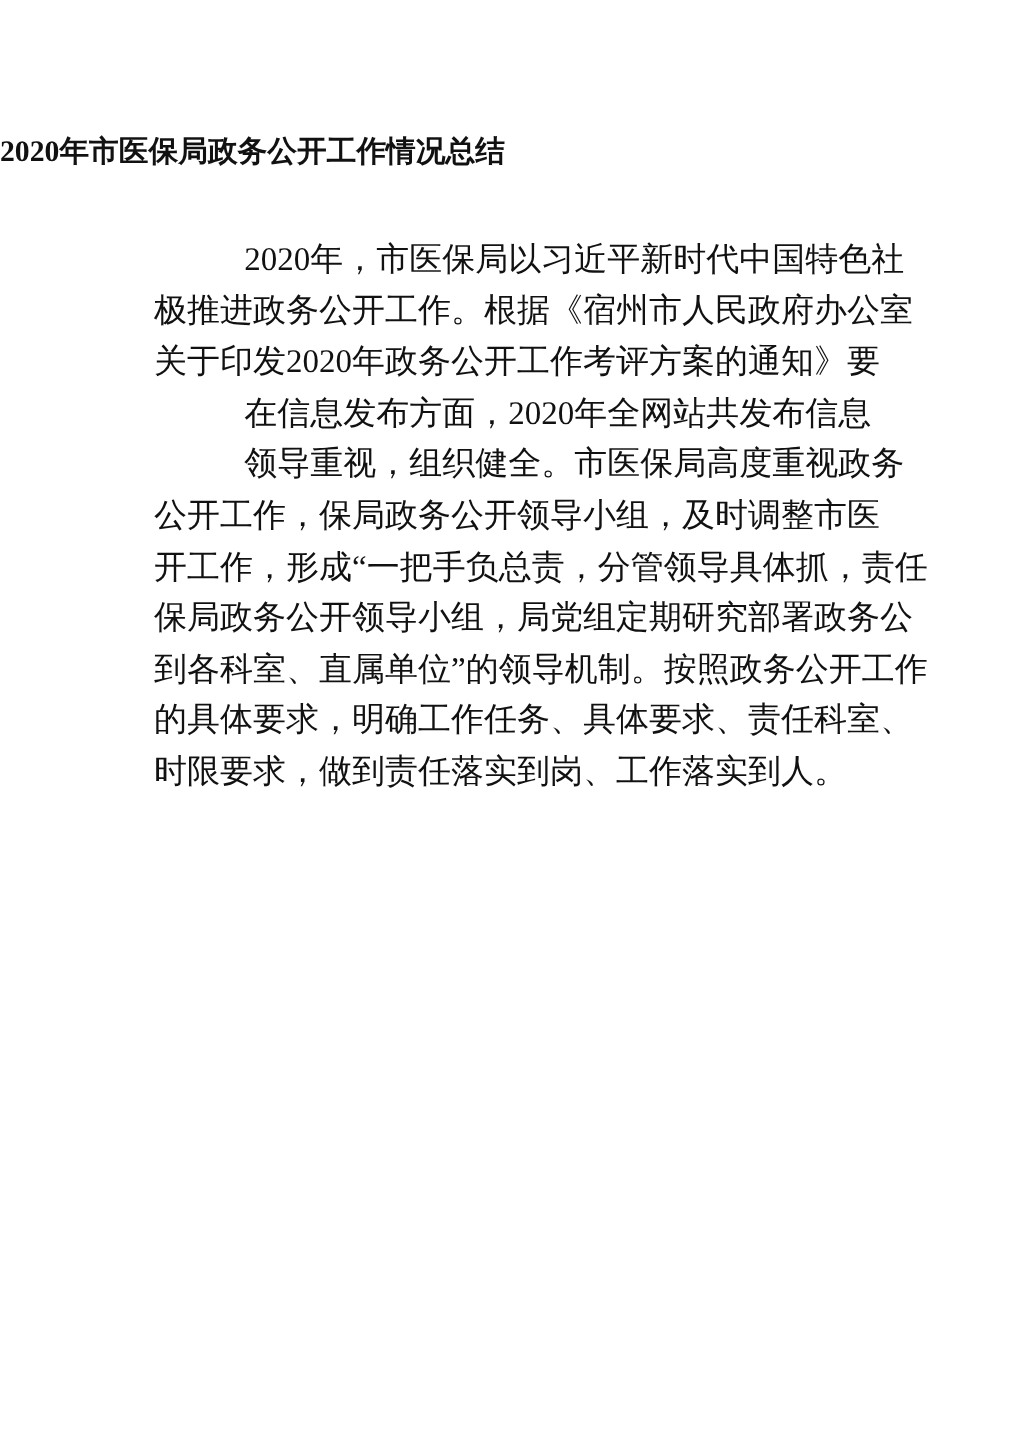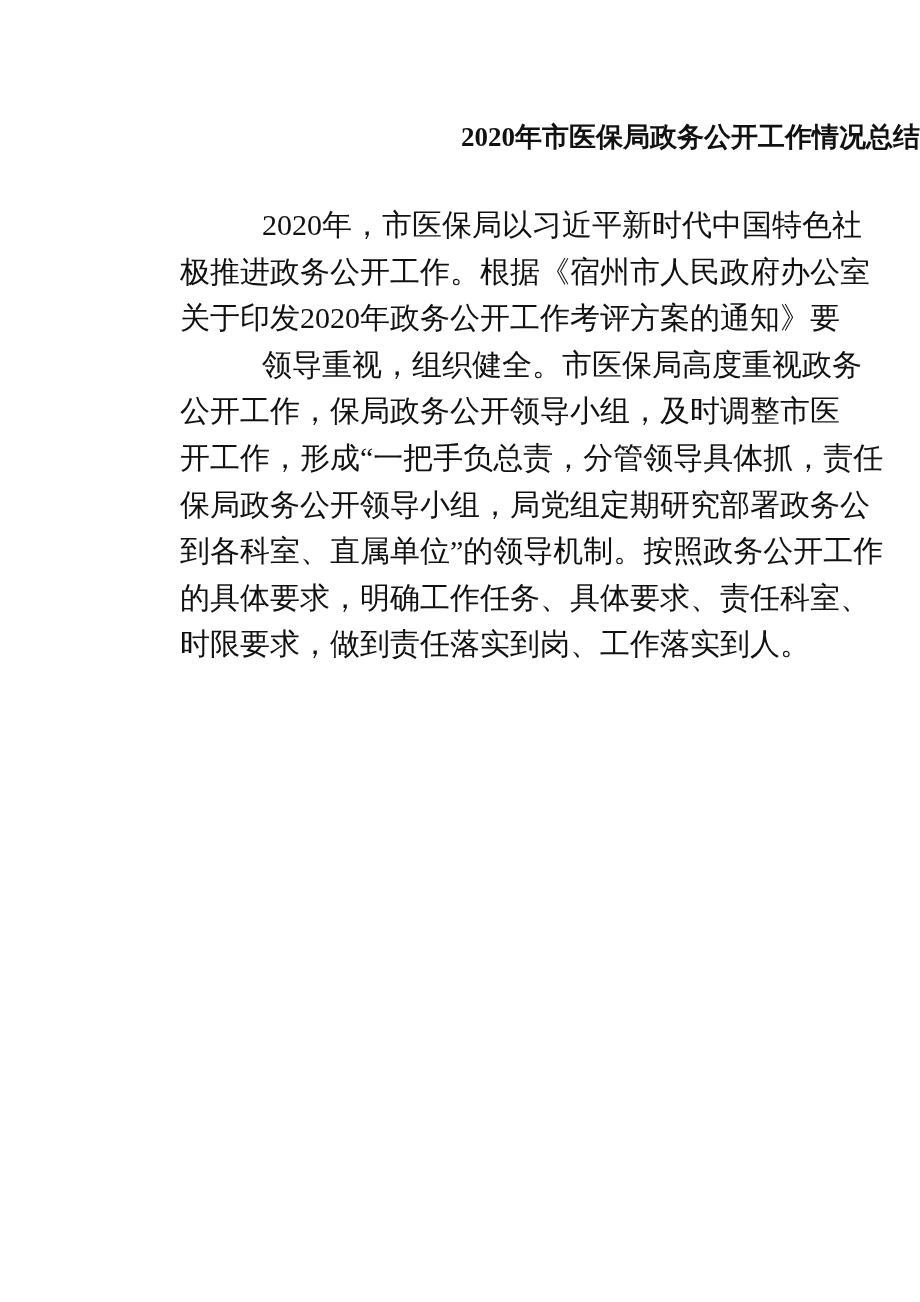--- a/index.html
+++ b/index.html
@@ -21,33 +21,32 @@
       top: 0;
       width: 920px;
       height: 1302px;
       background: #ffffff;
     }
     .title {
       position: absolute;
       left: 0;
       top: 118px;
       width: 920px;
-      text-align: right;
+      text-align: left;
       font-size: 27px;
       line-height: 38px;
       font-weight: bold;
       letter-spacing: 0px;
       white-space: nowrap;
     }
     .body-text {
       position: absolute;
       left: 140px;
-      top: 202px;
+      top: 213px;
       width: 642px;
-      margin-left: 40px;
     }
     .line {
       display: block;
       height: 46.6px;
       line-height: 46.6px;
       font-size: 30px;
       white-space: nowrap;
       text-align: justify;
       text-align-last: justify;
       width: 642px;
@@ -71,20 +70,21 @@
     <div>
       <span class="line indent">2020年，市医保局以习近平新时代中国特色社</span>
       <span class="line">极推进政务公开工作。根据《宿州市人民政府办公室</span>
       <span class="line">关于印发2020年政务公开工作考评方案的通知》要</span>
     </div>
 
     <div>
     </div>
 
     <div>
+      <span class="line indent">在信息发布方面，2020年全网站共发布信息</span>
     </div>
 
     <div>
       <span class="line indent">领导重视，组织健全。市医保局高度重视政务</span>
       <span class="line">公开工作，保局政务公开领导小组，及时调整市医</span>
       <span class="line">开工作，形成“一把手负总责，分管领导具体抓，责任</span>
       <span class="line">保局政务公开领导小组，局党组定期研究部署政务公</span>
       <span class="line">到各科室、直属单位”的领导机制。按照政务公开工作</span>
       <span class="line">的具体要求，明确工作任务、具体要求、责任科室、</span>
       <span class="line last">时限要求，做到责任落实到岗、工作落实到人。</span>

